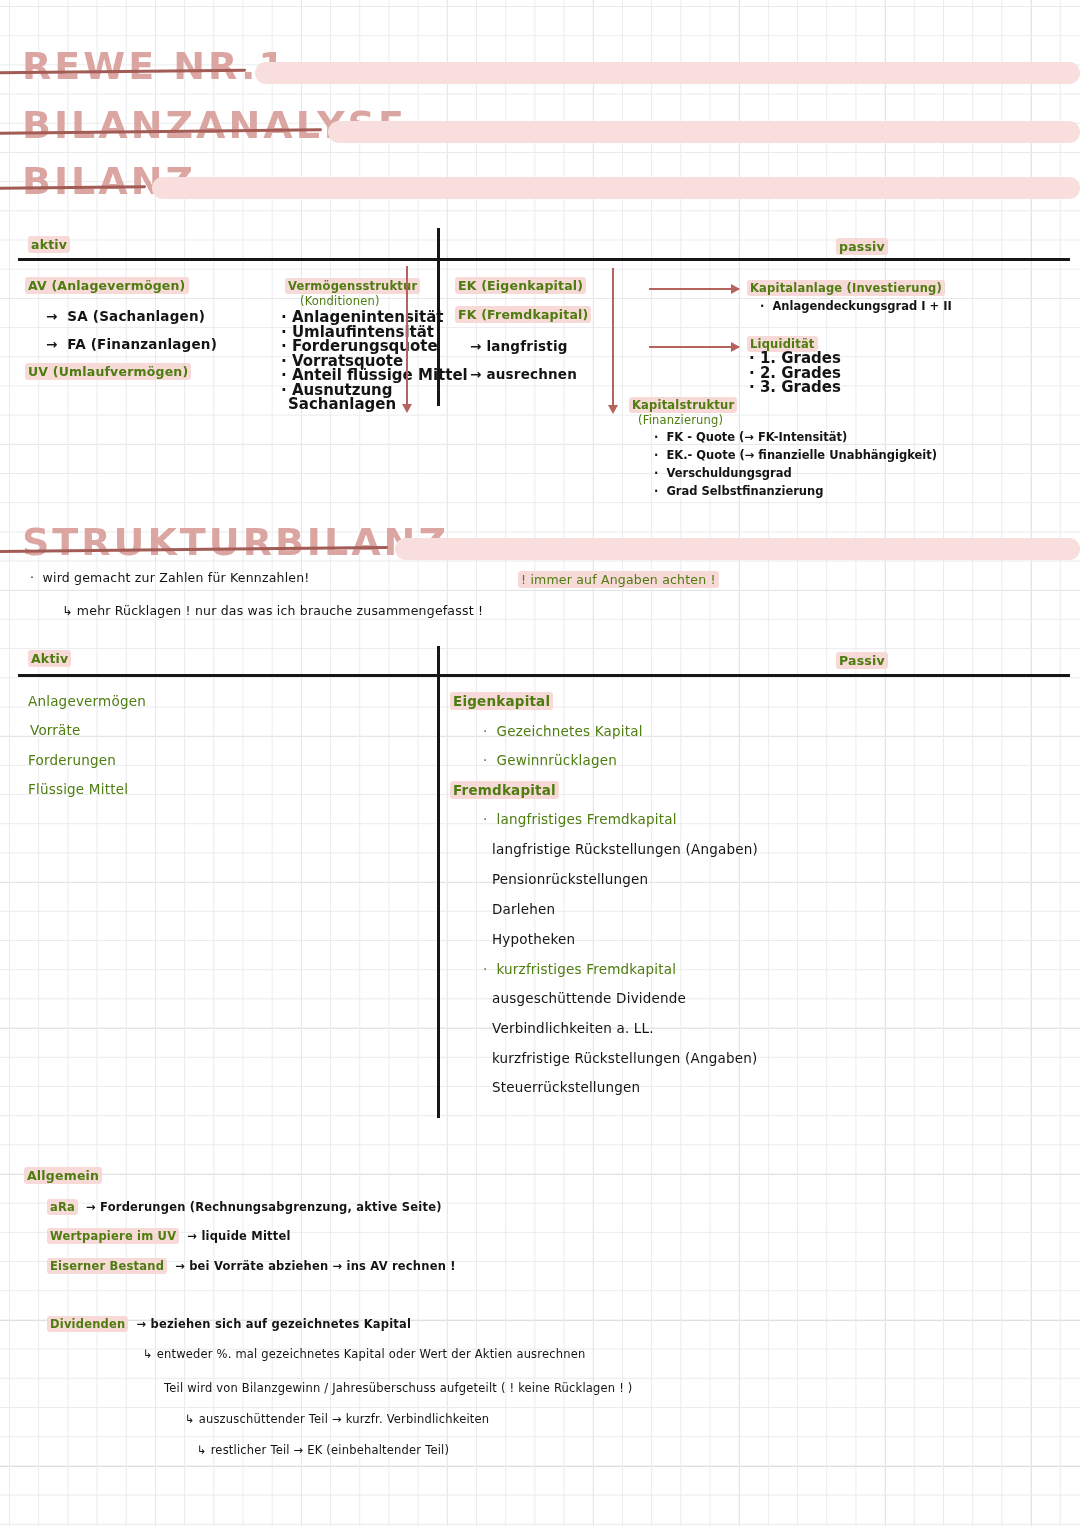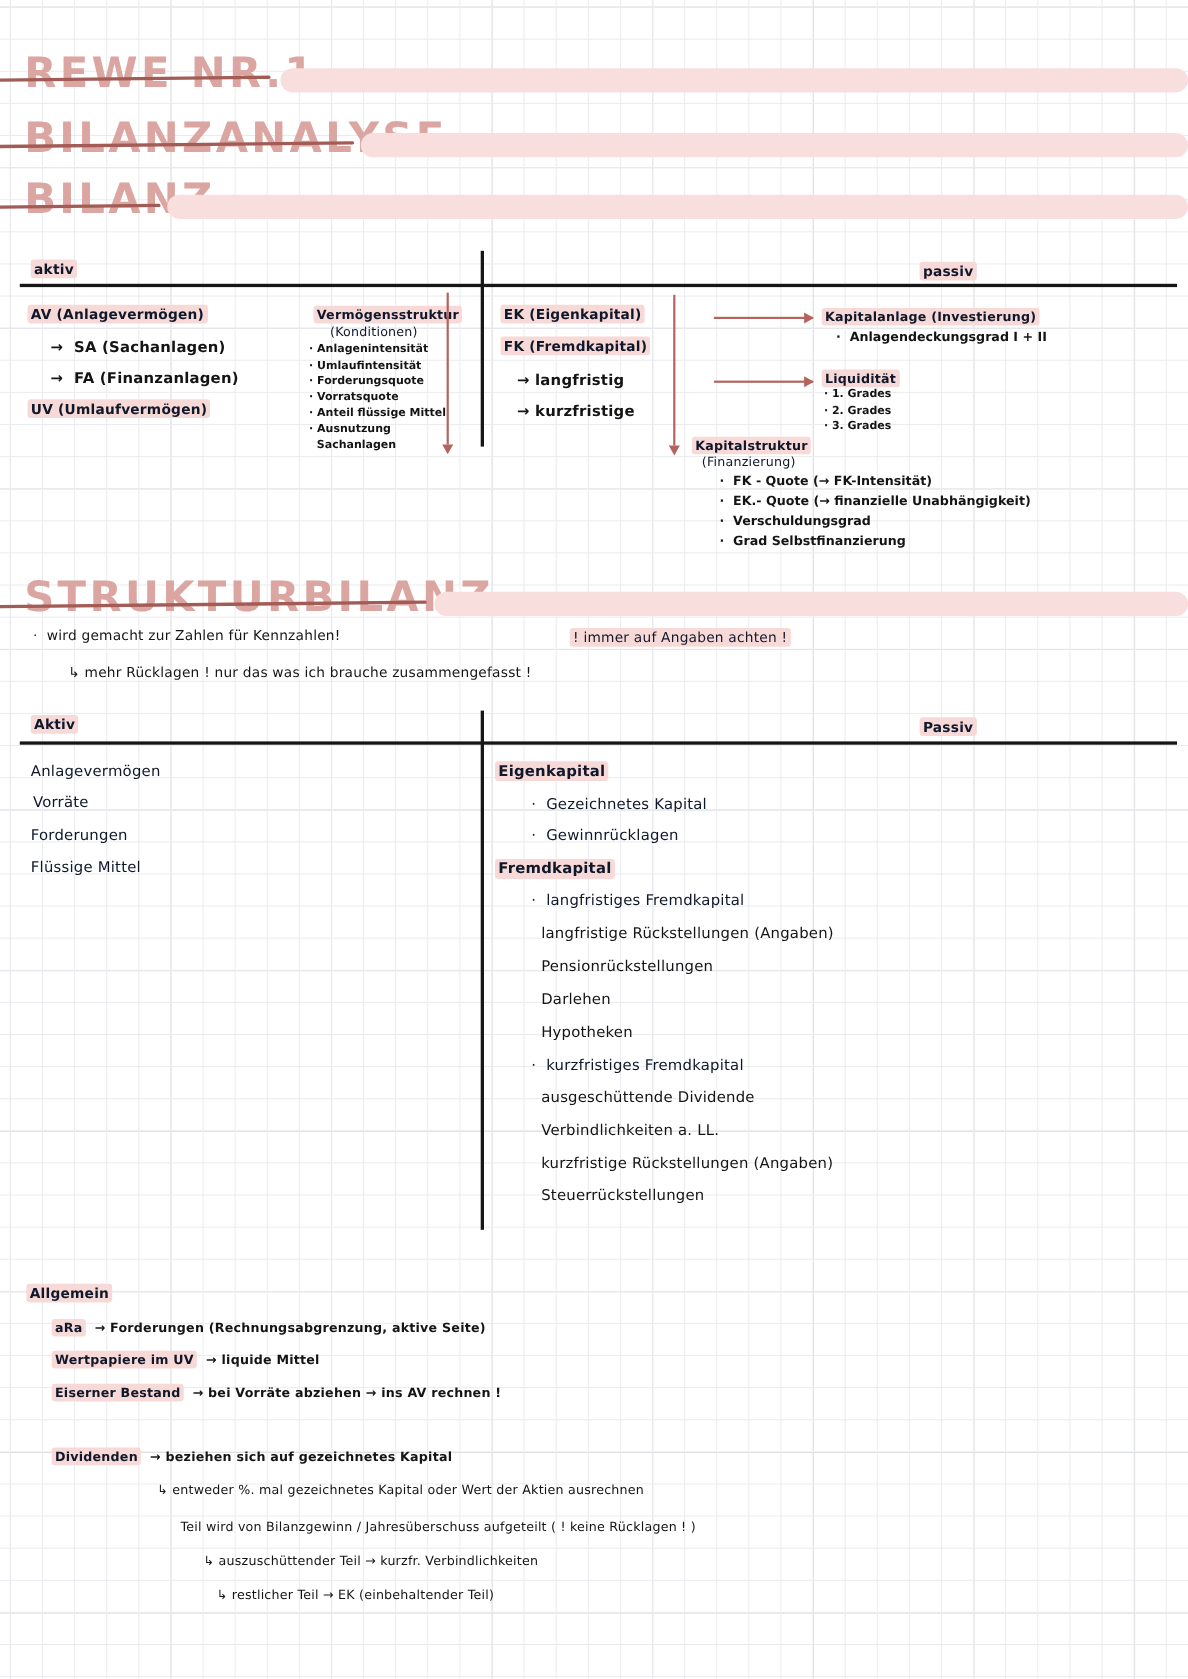--- a/index.html
+++ b/index.html
@@ -28,21 +28,21 @@
   #page{position:absolute;inset:0;}
 
   
   .ink{
     position:absolute;
     color:#1a1a1a;
     font-family:"DejaVu Sans", sans-serif;
     white-space:nowrap;
     letter-spacing:.2px;
   }
-  .pink{color:#0f172a;}
+  .pink{color:#4d7c0f;}
   .dark{color:#141414;}
 
   
   .title{
     position:absolute;
     font-family:"DejaVu Sans", sans-serif;
     font-weight:bold;
     color:#dba6a1;
     letter-spacing:3px;
     white-space:nowrap;
@@ -85,21 +85,21 @@
   .arrow-v{position:absolute;width:2px;background:#b4635d;}
   .arrow-v::after{
     content:"";position:absolute;bottom:-9px;left:-4px;
     border-top:9px solid #b4635d;
     border-left:5px solid transparent;
     border-right:5px solid transparent;
   }
 
   .bullets{position:absolute;}
   .bullets div{white-space:nowrap;margin-bottom:1px;}
-  .f10{font-size:10px;}
+  .f10{font-size:15px;}
   .f11{font-size:11.5px;}
   .f12{font-size:12.5px;}
   .f13{font-size:13.5px;}
   .b{font-weight:bold;}
 </style>
 </head>
 <body>
 
 <div id="grid"></div>
 
@@ -151,21 +151,21 @@
   </div>
   <div class="arrow-v" style="left:406px;top:266px;height:138px;"></div>
 
   <div class="ink pink f12 b" style="left:455px;top:278px;">
     <span class="hl">EK (Eigenkapital)</span>
   </div>
   <div class="ink pink f12 b" style="left:455px;top:307px;">
     <span class="hl">FK (Fremdkapital)</span>
   </div>
   <div class="ink dark f13 b" style="left:470px;top:338px;">→&nbsp;<span>langfristig</span></div>
-  <div class="ink dark f13 b" style="left:470px;top:366px;">→&nbsp;<span>kurzfristige</span></div>
+  <div class="ink dark f13 b" style="left:470px;top:366px;">→&nbsp;<span>ausrechnen</span></div>
 
   <div class="arrow-v" style="left:612px;top:268px;height:137px;"></div>
 
   <div class="arrow-h" style="left:649px;top:288px;width:90px;"></div>
   <div class="ink pink f11 b" style="left:747px;top:281px;">
     <span class="hl">Kapitalanlage  (Investierung)</span>
   </div>
   <div class="bullets dark f11 b" style="left:760px;top:299px;">
     <div>·&nbsp;&nbsp;<span>Anlagendeckungsgrad I + II</span></div>
   </div>

